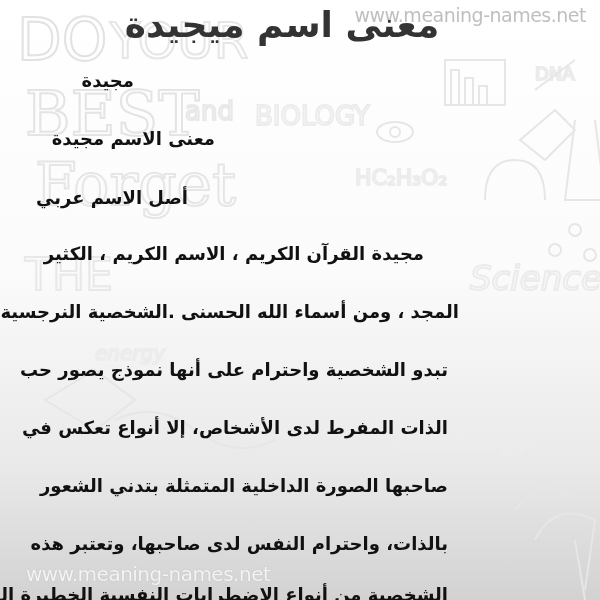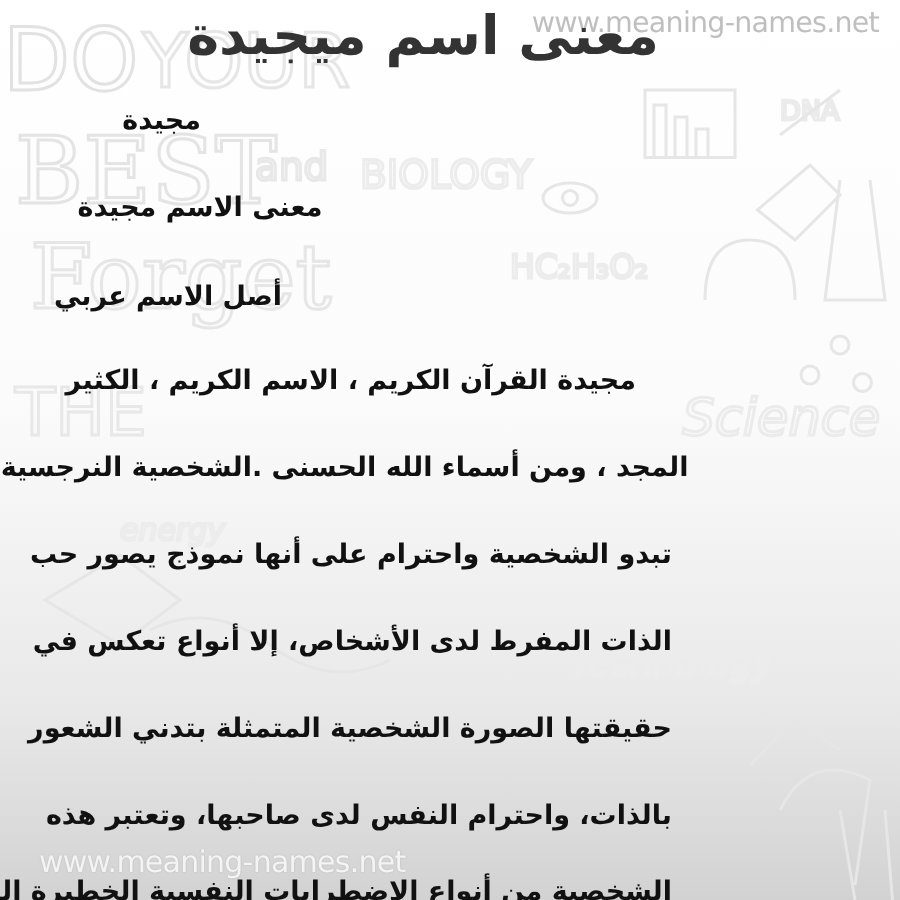--- a/index.html
+++ b/index.html
@@ -1,21 +1,21 @@
 <!DOCTYPE html>
 <html><head>
   <meta charset="utf-8">
   <style>
     html, body { margin: 0; padding: 0; }
     body {
       width: 600px; height: 600px; overflow: hidden; position: relative;
       background: linear-gradient(to bottom, #ffffff 0%, #fbfbfb 45%, #e9e9e9 78%, #d2d2d2 100%);
       font-family: "DejaVu Sans", sans-serif;
     }
-    .bg-doodles { position: absolute; inset: 0; pointer-events: none; }
+    .bg-doodles { position: absolute; inset: 0; pointer-events: none; padding-left: 15px; }
     .bg-doodles svg { width: 600px; height: 600px; }
     .watermark-top {
       position: absolute; top: 4px; right: 14px;
       font-family: "DejaVu Sans", sans-serif; font-size: 19px;
       color: rgba(170,170,170,0.75); letter-spacing: -0.5px;
     }
     .watermark-bottom {
       position: absolute; top: 562px; left: 26px;
       font-family: "DejaVu Sans", sans-serif; font-size: 20px;
       color: rgba(255,255,255,0.85); letter-spacing: -0.5px;
@@ -78,18 +78,18 @@
 
 <div class="content">
   <div class="line" style="top:70px; right:466px;">مجيدة</div>
   <div class="line" style="top:128px; right:385px;">معنى الاسم مجيدة</div>
   <div class="line" style="top:187px; right:412px;">أصل الاسم عربي</div>
 
   <div class="line" style="top:243px; right:176px;">مجيدة   القرآن الكريم ، الاسم الكريم ، الكثير</div>
   <div class="line" style="top:301px; right:141px;padding-left:36px;">المجد ، ومن أسماء الله الحسنى .الشخصية النرجسية</div>
   <div class="line" style="top:359px; right:152px;">تبدو الشخصية واحترام على أنها نموذج يصور حب</div>
   <div class="line" style="top:417px; right:152px;">الذات المفرط لدى الأشخاص، إلا أنواع تعكس في</div>
-  <div class="line" style="top:475px; right:152px;">حقيقتها الصورة الشخصية المتمثلة بتدني الشعور</div>
+  <div class="line" style="top:475px; right:152px;">صاحبها الصورة الداخلية المتمثلة بتدني الشعور</div>
   <div class="line" style="top:533px; right:152px;margin-left:16px;">بالذات، واحترام النفس لدى صاحبها، وتعتبر هذه</div>
   <div class="line" style="top:584px; right:152px;">الشخصية من أنواع الاضطرابات النفسية الخطيرة التي</div>
 </div>
 
 <div class="watermark-bottom">www.meaning-names.net</div>
 
 </body></html>

